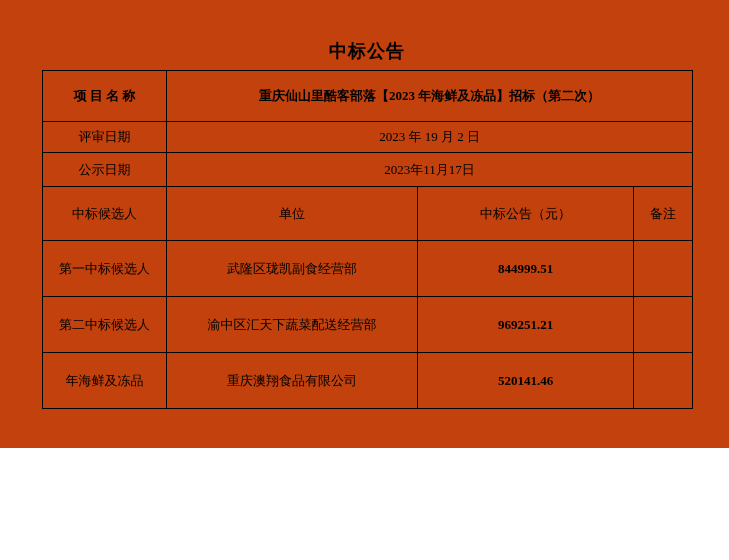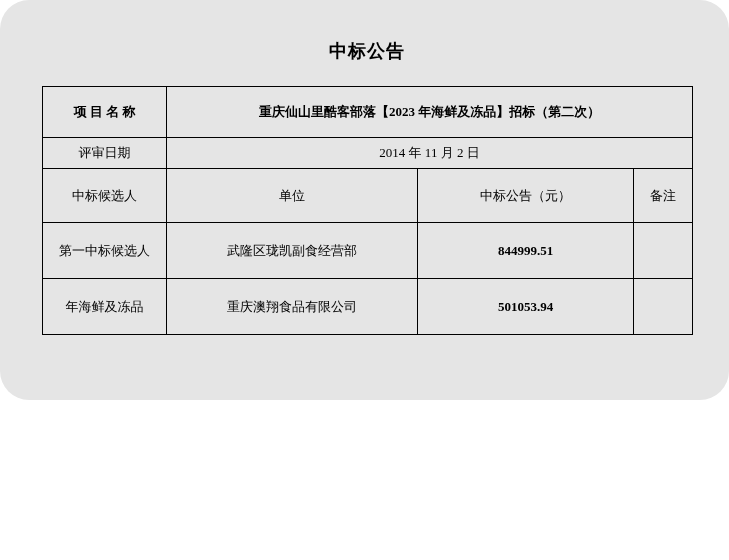--- a/index.html
+++ b/index.html
@@ -3,45 +3,43 @@
 <meta charset="utf-8">
 <style>
   html, body {
     margin: 0;
     padding: 0;
     background: #ffffff;
   }
   #page {
     position: relative;
     width: 729px;
-    height: 400px;
-    background: #e5e5e5;
+    height: 448px;
+    background: #c2410c;
     color: #000000;
     font-family: "Liberation Serif", "DejaVu Serif", serif;
     overflow: hidden;
-    border-radius: 29px;
   }
   #doc-title {
     position: absolute;
     left: 42px;
     top: 39px;
     width: 650px;
     text-align: center;
     font-size: 18px;
     font-weight: bold;
     letter-spacing: 1px;
   }
   table#announcement-table {
     position: absolute;
     left: 42px;
     top: 70px;
     width: 650px;
     border-collapse: collapse;
     table-layout: fixed;
-    margin-top: 16px;
   }
   #announcement-table td {
     border: 1px solid #000000;
     text-align: center;
     vertical-align: middle;
     font-size: 13px;
     padding: 2px 4px;
     overflow: hidden;
     white-space: nowrap;
   }
@@ -74,43 +72,53 @@
     </colgroup>
 
     <tbody>
         <tr class="r-project">
       <td class="bold">项 目 名 称</td>
       <td colspan="4" class="bold">重庆仙山里酷客部落【2023 年海鲜及冻品】招标（第二次）</td>
     </tr>
 
     <tr class="r-review">
       <td>评审日期</td>
-      <td colspan="4">2014 年 11 月 2 日</td>
+      <td colspan="4">2023 年 19 月 2 日</td>
     </tr>
 
+    <tr class="r-publicity">
+      <td>公示日期</td>
+      <td colspan="4">2023年11月17日</td>
+    </tr>
 
 
     <tr class="r-chead">
       <td>中标候选人</td>
       <td>单位</td>
       <td colspan="2">中标公告（元）</td>
       <td>备注</td>
     </tr>
 
     <tr class="r-cand">
       <td>第一中标候选人</td>
       <td>武隆区珑凯副食经营部</td>
       <td colspan="2" class="num">844999.51</td>
       <td></td>
     </tr>
 
+    <tr class="r-cand">
+      <td>第二中标候选人</td>
+      <td>渝中区汇天下蔬菜配送经营部</td>
+      <td colspan="2" class="num">969251.21</td>
+      <td></td>
+    </tr>
 
     <tr class="r-cand">
       <td>年海鲜及冻品</td>
       <td>重庆澳翔食品有限公司</td>
-      <td colspan="2" class="num">501053.94</td>
+      <td colspan="2" class="num">520141.46</td>
       <td></td>
     </tr>
 
   </tbody>
     </table>
 
 </div>
 
 </body></html>

